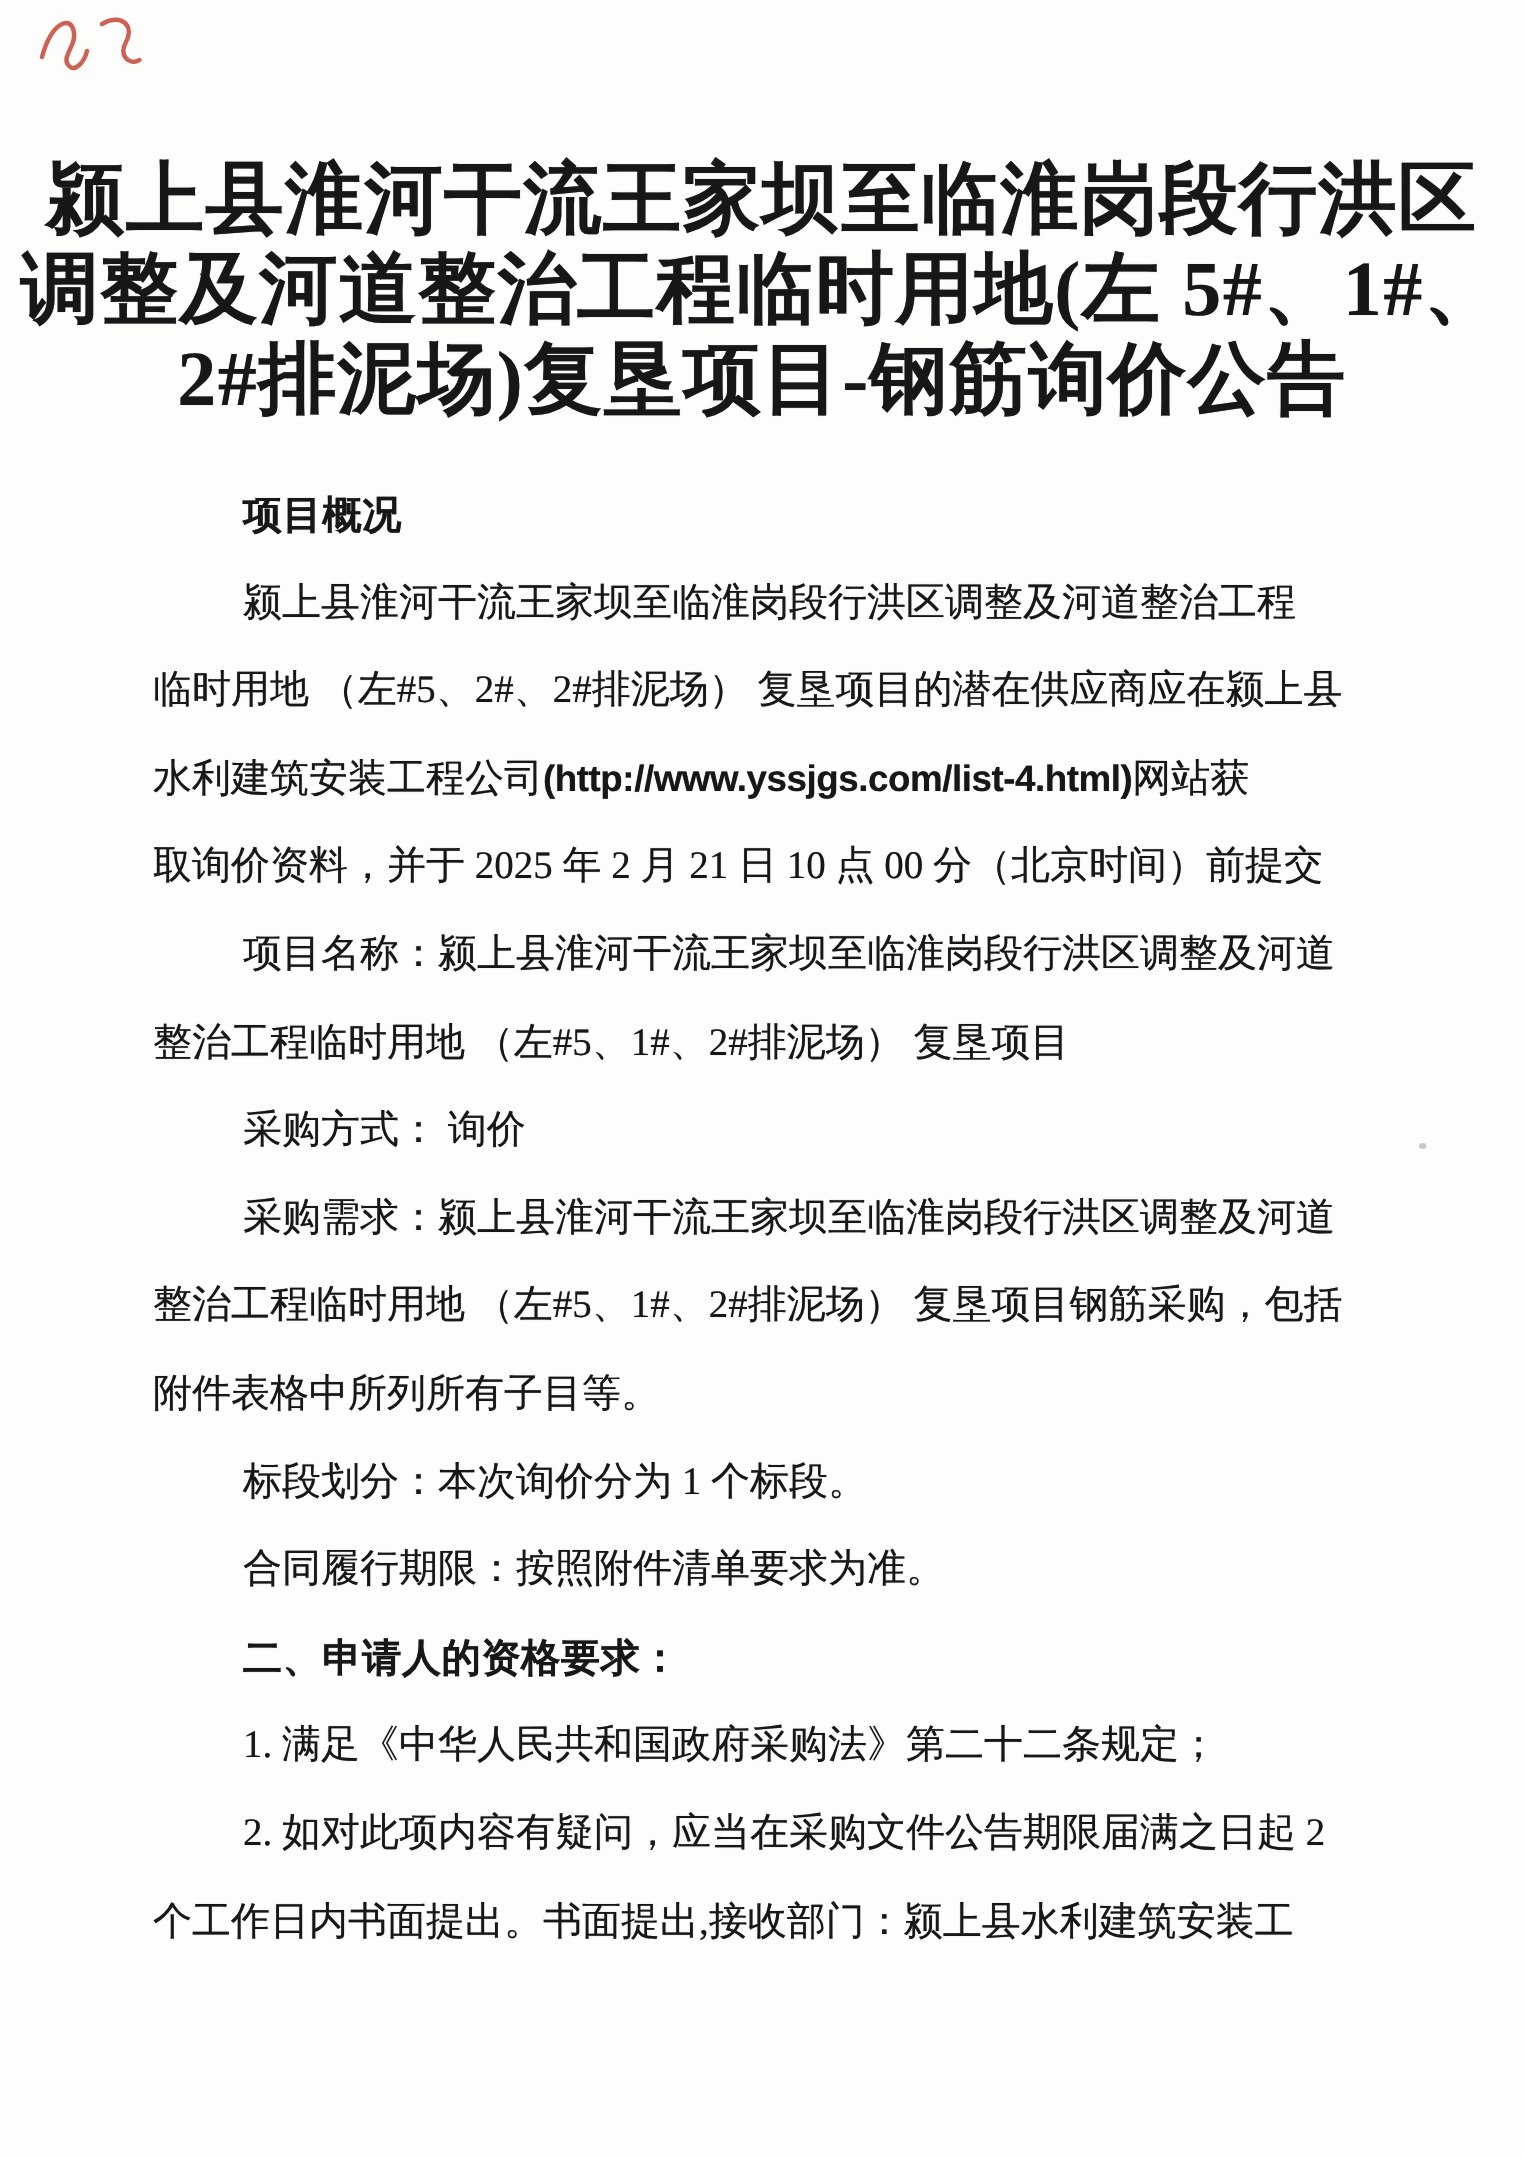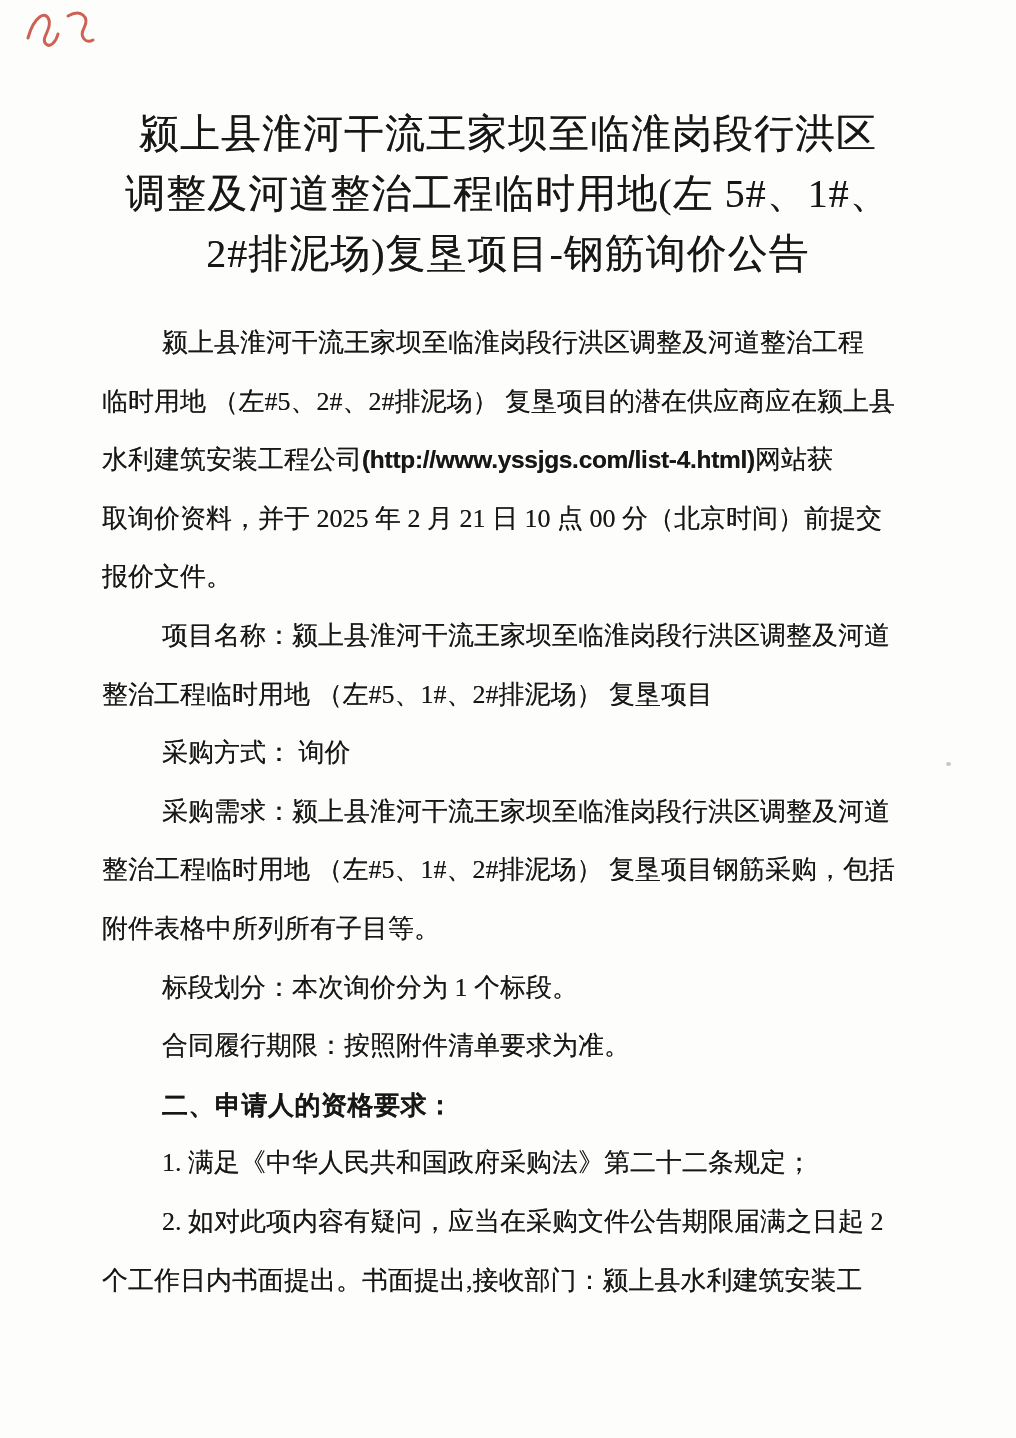--- a/index.html
+++ b/index.html
@@ -13,22 +13,22 @@
     color: #171717;
     font-family: "Liberation Serif", "DejaVu Serif", serif;
     text-shadow: 0 0 0.5px rgba(20,20,20,0.65);
   }
   .doc-title {
     position: absolute;
     top: 104px;
     left: 0;
     width: 100%;
     text-align: center;
-    font-weight: 400;
-    font-size: 40px;
+    font-weight: 700;
+    font-size: 52px;
     line-height: 60px;
     letter-spacing: 1px;
     white-space: nowrap;
   }
   .doc-body {
     position: absolute;
     top: 314px;
     left: 102px;
     width: 806px;
     font-size: 26px;
@@ -76,25 +76,25 @@
     <path d="M48 12 C 60 5, 70 12, 64 24 C 59 33, 66 40, 73 36" stroke="currentColor" stroke-width="3" stroke-linecap="round"></path>
   </svg>
 
   <div class="doc-title">
     <div class="title-line">颍上县淮河干流王家坝至临淮岗段行洪区</div>
     <div class="title-line">调整及河道整治工程临时用地(左 5#、1#、</div>
     <div class="title-line">2#排泥场)复垦项目-钢筋询价公告</div>
   </div>
 
   <div class="doc-body">
+      <div class="line bold indent">项目概况</div>
       <div class="line indent">颍上县淮河干流王家坝至临淮岗段行洪区调整及河道整治工程</div>
       <div class="line">临时用地 （左#5、2#、2#排泥场） 复垦项目的潜在供应商应在颍上县</div>
       <div class="line">水利建筑安装工程公司<span class="url-emph">(http://www.yssjgs.com/list-4.html)</span>网站获</div>
       <div class="line">取询价资料，并于 2025 年 2 月 21 日 10 点 00 分（北京时间）前提交</div>
-      <div class="line">报价文件。</div>
       <div class="line indent">项目名称：颍上县淮河干流王家坝至临淮岗段行洪区调整及河道</div>
       <div class="line">整治工程临时用地 （左#5、1#、2#排泥场） 复垦项目</div>
       <div class="line indent">采购方式： 询价</div>
       <div class="line indent">采购需求：颍上县淮河干流王家坝至临淮岗段行洪区调整及河道</div>
       <div class="line">整治工程临时用地 （左#5、1#、2#排泥场） 复垦项目钢筋采购，包括</div>
       <div class="line">附件表格中所列所有子目等。</div>
       <div class="line indent">标段划分：本次询价分为 1 个标段。</div>
       <div class="line indent">合同履行期限：按照附件清单要求为准。</div>
       <div class="line bold indent">二、申请人的资格要求：</div>
       <div class="line indent">1. 满足《中华人民共和国政府采购法》第二十二条规定；</div>

